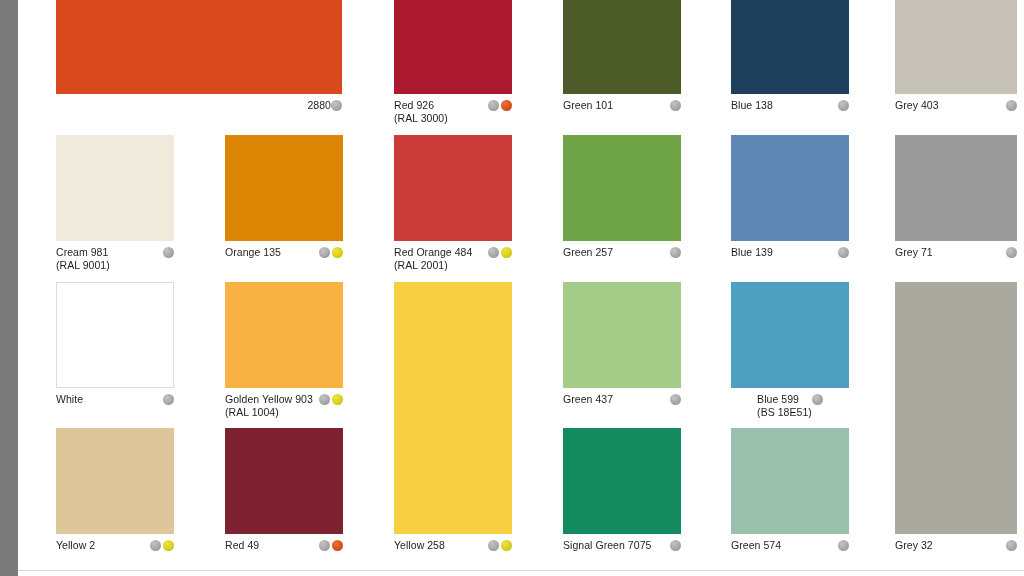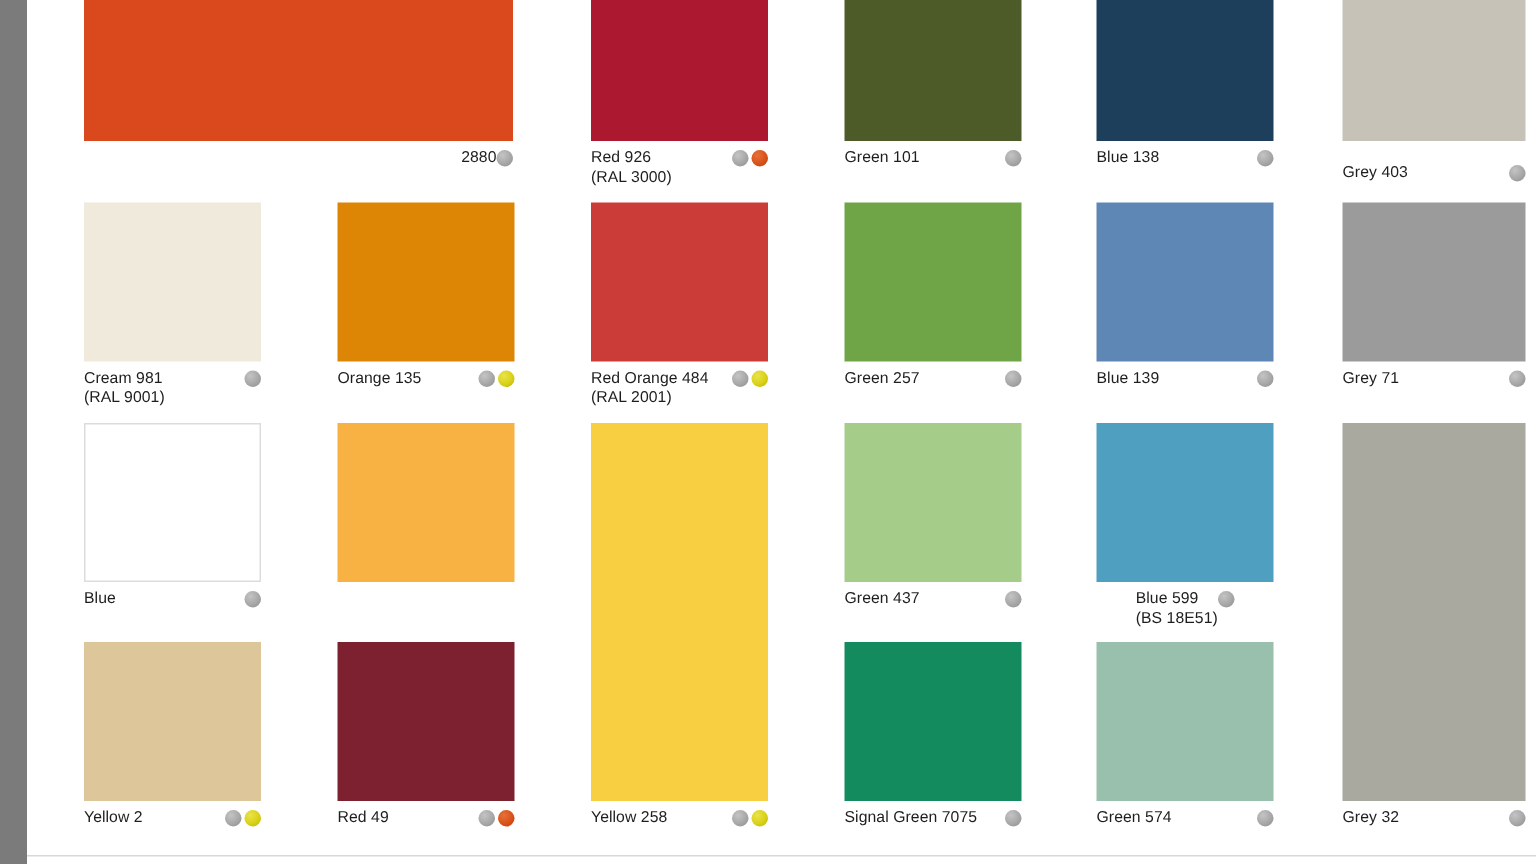--- a/index.html
+++ b/index.html
@@ -139,21 +139,21 @@
         <div class="swatch-chip" title="Blue 138" style="height: 134px; background: rgb(29, 63, 92);"></div>
         <div class="swatch-footer" style="top: 138px;">
           <div class="swatch-label">Blue 138</div>
           <div class="dot-group">
             <span class="dot dot-grey"></span>
           </div>
         </div>
       </div>
       <div class="swatch-card" style="left: 877px; top: -40px; width: 122px; height: 166px;">
         <div class="swatch-chip" title="Grey 403" style="height: 134px; background: rgb(198, 194, 184);"></div>
-        <div class="swatch-footer" style="top: 148px;">
+        <div class="swatch-footer" style="top: 138px;">
           <div class="swatch-label">Grey 403</div>
           <div class="dot-group">
             <span class="dot dot-grey"></span>
           </div>
         </div>
       </div>
       <div class="swatch-card" style="left: 38px; top: 135px; width: 118px; height: 138px;">
         <div class="swatch-chip" title="Cream 981" style="height: 106px; background: rgb(240, 234, 220);"></div>
         <div class="swatch-footer" style="top: 110px;">
           <div class="swatch-label">Cream 981
@@ -207,28 +207,36 @@
         <div class="swatch-footer" style="top: 110px;">
           <div class="swatch-label">Grey 71</div>
           <div class="dot-group">
             <span class="dot dot-grey"></span>
           </div>
         </div>
       </div>
       <div class="swatch-card" style="left: 38px; top: 282px; width: 118px; height: 138px;">
         <div class="swatch-chip has-border" title="White" style="height: 106px; background: rgb(255, 255, 255);"></div>
         <div class="swatch-footer" style="top: 110px;">
-          <div class="swatch-label">Blue</div>
+          <div class="swatch-label">White</div>
           <div class="dot-group">
             <span class="dot dot-grey"></span>
           </div>
         </div>
       </div>
       <div class="swatch-card" style="left: 207px; top: 282px; width: 118px; height: 138px;">
         <div class="swatch-chip" title="Golden Yellow 903" style="height: 106px; background: rgb(248, 178, 67);"></div>
+        <div class="swatch-footer" style="top: 110px;">
+          <div class="swatch-label">Golden Yellow 903
+(RAL 1004)</div>
+          <div class="dot-group">
+            <span class="dot dot-grey"></span>
+            <span class="dot dot-yellow"></span>
+          </div>
+        </div>
       </div>
       <div class="swatch-card" style="left: 376px; top: 282px; width: 118px; height: 284px;">
         <div class="swatch-chip" title="Yellow 258" style="height: 252px; background: rgb(248, 207, 65);"></div>
         <div class="swatch-footer" style="top: 256px;">
           <div class="swatch-label">Yellow 258</div>
           <div class="dot-group">
             <span class="dot dot-grey"></span>
             <span class="dot dot-yellow"></span>
           </div>
         </div>

